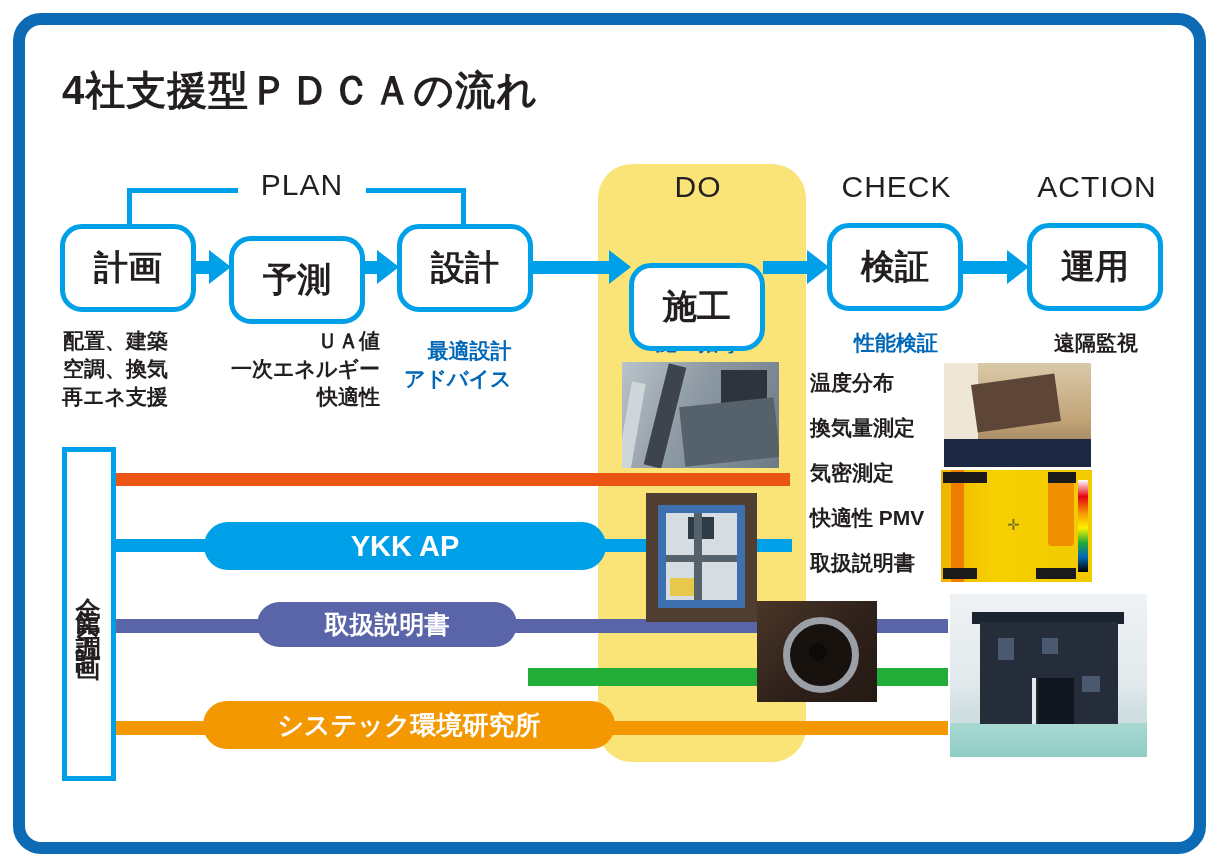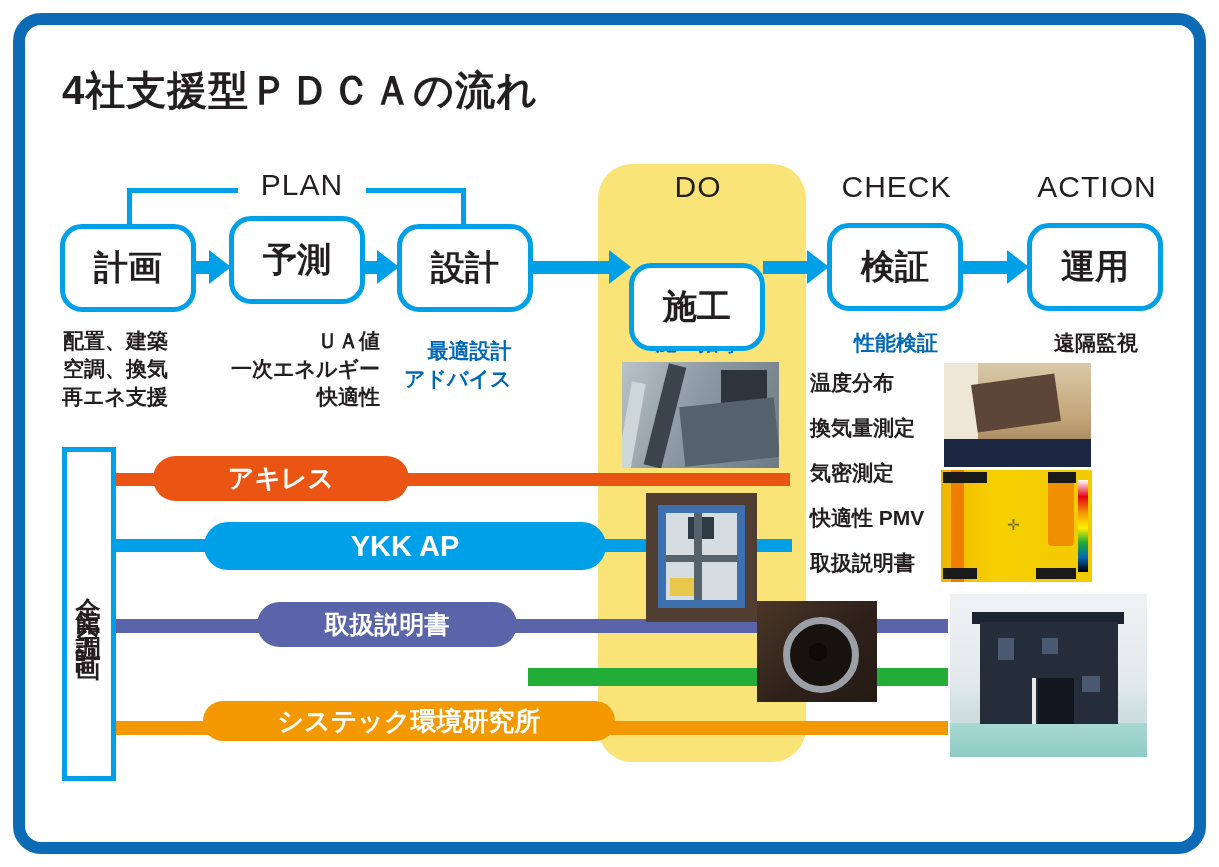--- a/index.html
+++ b/index.html
@@ -111,21 +111,21 @@
   <div class="plan-line plan-vr"></div>
 
   <div class="phase-label plan-label">PLAN</div>
   <div class="phase-label do-label">DO</div>
   <div class="phase-label check-label">CHECK</div>
   <div class="phase-label action-label">ACTION</div>
 
   <div class="step-box" style="left:60px;top:224px;">
       <span>計画</span>
     </div>
-  <div class="step-box" style="left:229px;top:216px;font-family:Liberation Serif, serif;">
+  <div class="step-box" style="left:229px;top:236px;font-family:Liberation Serif, serif;">
       <span>予測</span>
     </div>
   <div class="step-box" style="left:397px;top:224px;">
       <span>設計</span>
     </div>
   <div class="step-box" style="left:629px;top:223px;margin-top:40px;">
       <span>施工</span>
     </div>
   <div class="step-box" style="left:827px;top:223px;">
       <span>検証</span>
@@ -234,25 +234,22 @@
     <div class="ph-part hh-ground"></div>
     <div class="ph-part hh-roof"></div>
     <div class="ph-part hh-body"></div>
     <div class="ph-part hh-w1"></div>
     <div class="ph-part hh-w2"></div>
     <div class="ph-part hh-w3"></div>
     <div class="ph-part hh-post"></div>
     <div class="ph-part hh-door"></div>
   </div>
 
-  <div class="pill" style="left:153px;top:456px;width:256px;height:45px;background:#ea5514;font-size:26px;">
-    <span>アキレス</span>
-  </div>
   <div class="pill" style="left:204px;top:522px;width:402px;height:48px;background:#00a0e9;font-size:29px;">
     <span>YKK AP</span>
   </div>
   <div class="pill" style="left:257px;top:602px;width:260px;height:45px;background:#5a64a8;font-size:25px;">
     <span>取扱説明書</span>
   </div>
-  <div class="pill" style="left:203px;top:701px;width:412px;height:40px;background:#f39800;font-size:26px;">
+  <div class="pill" style="left:203px;top:701px;width:412px;height:48px;background:#f39800;font-size:26px;">
     <span>システック環境研究所</span>
   </div>
 </div>
 
 </body></html>

